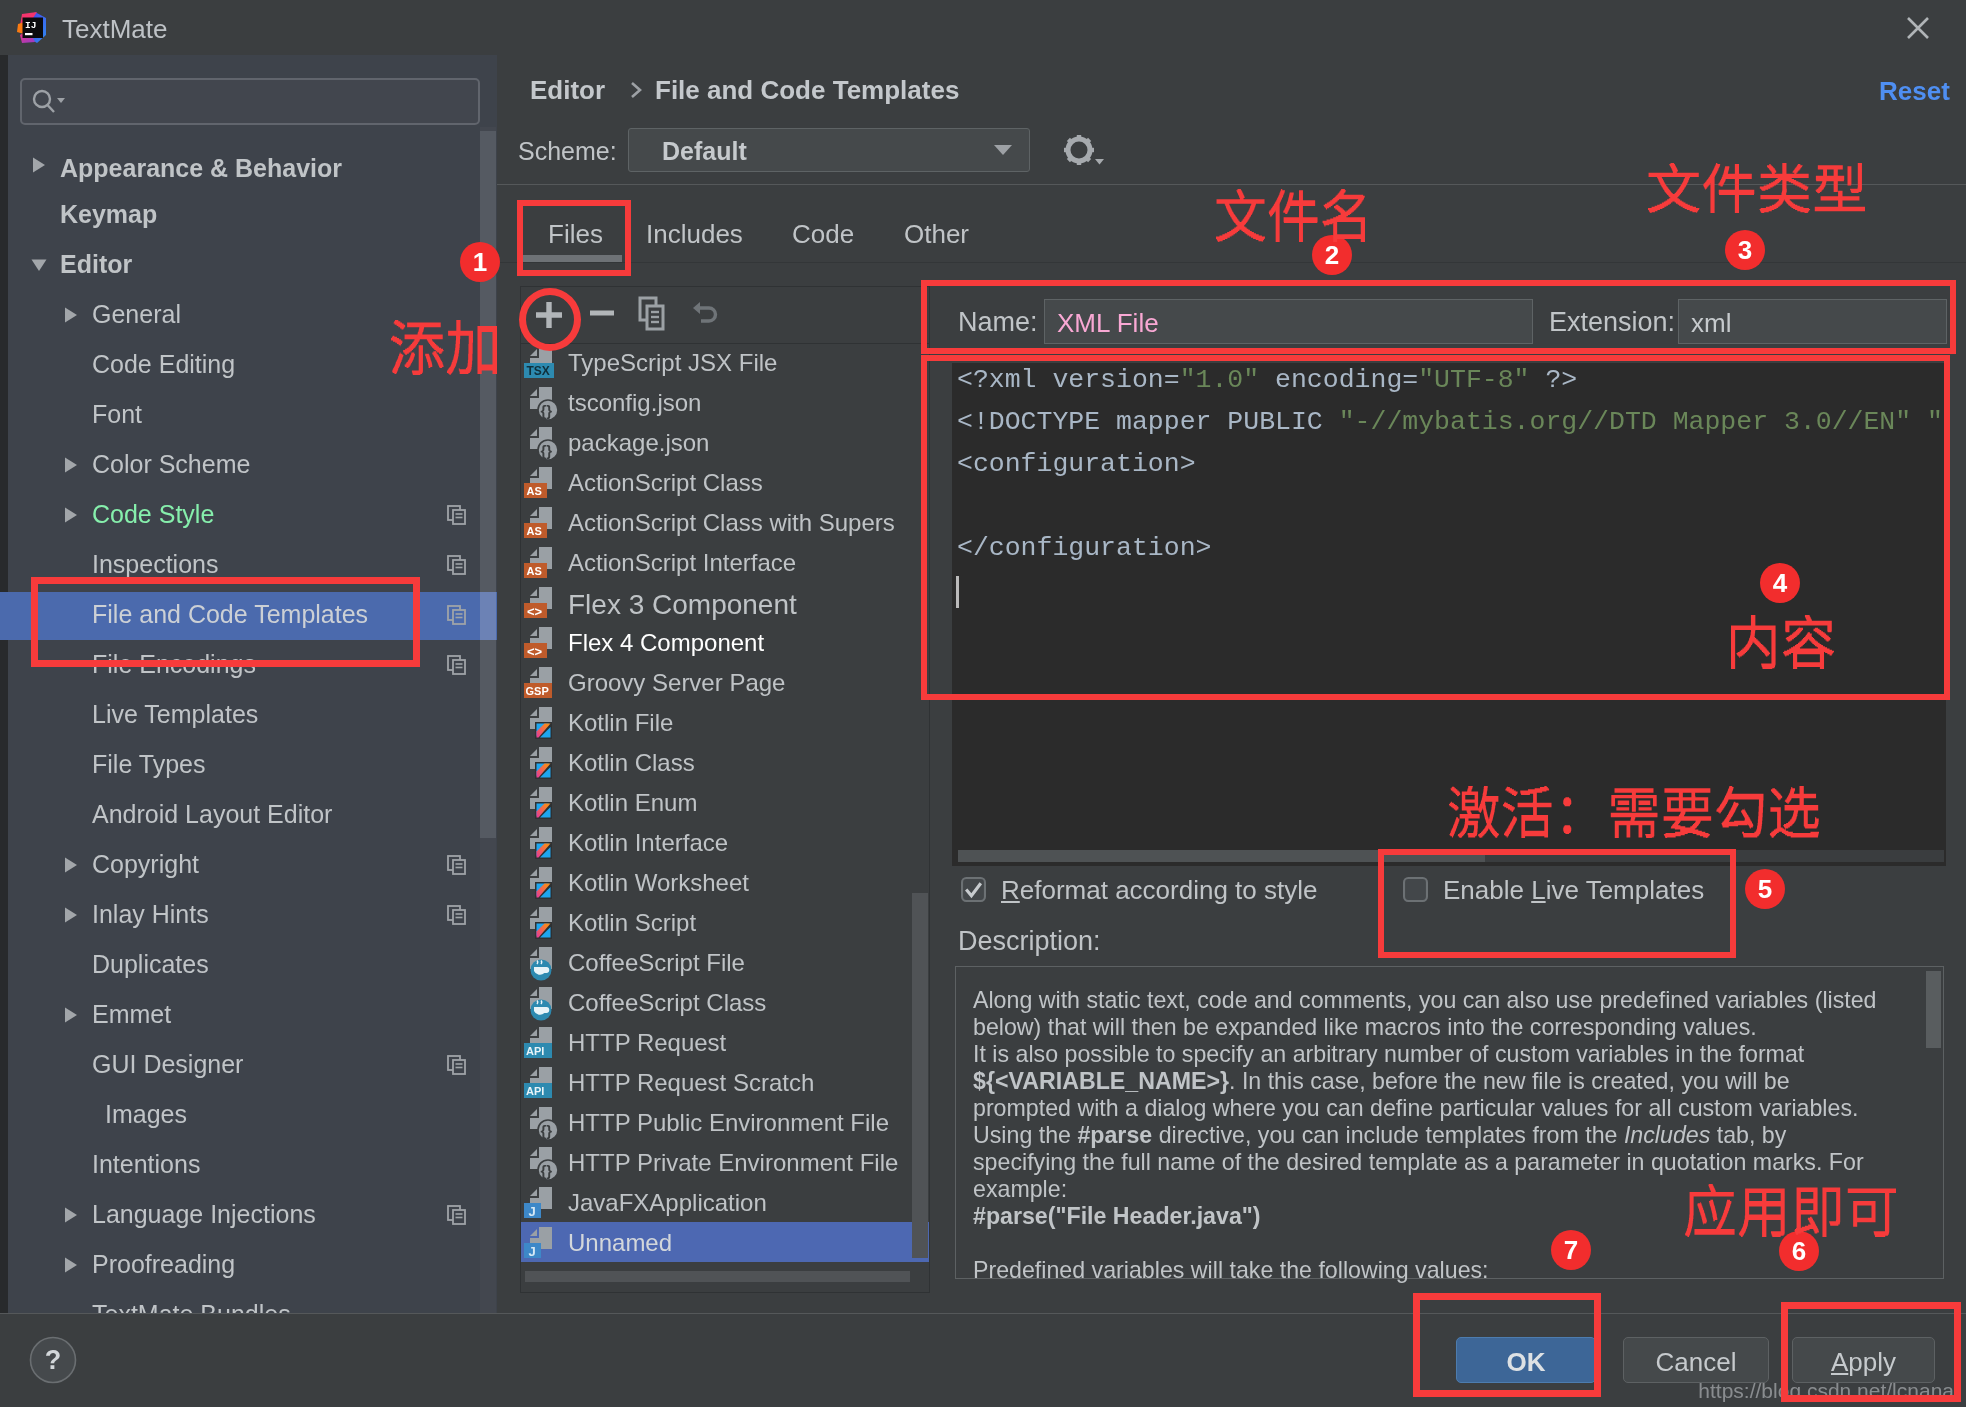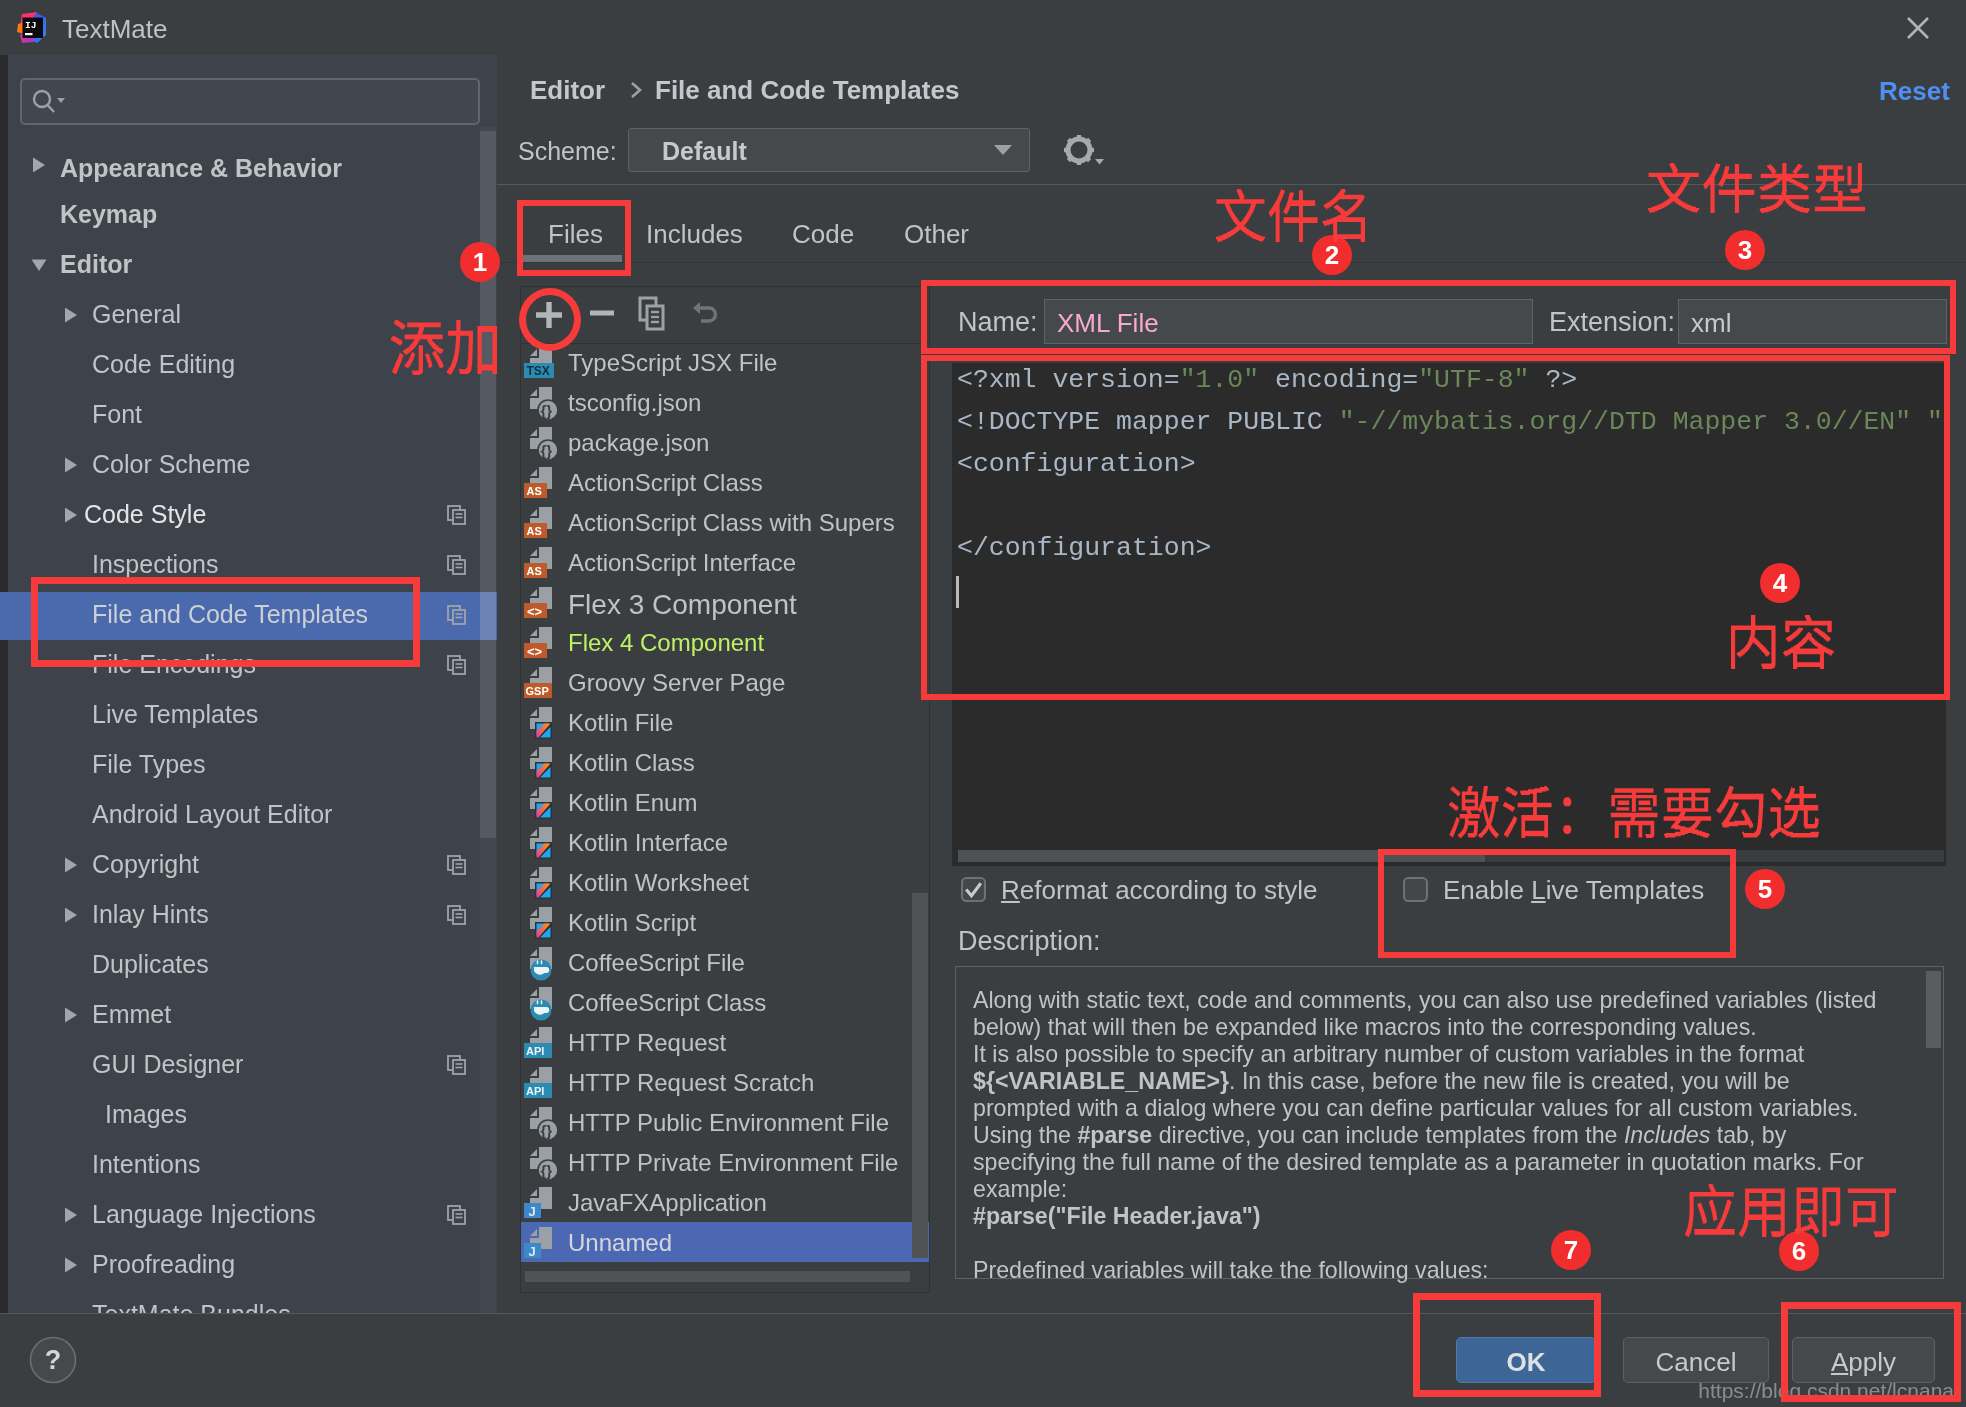--- a/index.html
+++ b/index.html
@@ -56,21 +56,21 @@
 <div class="ab txt" style="left:92px;top:160px;font-size:25px;font-weight:normal;color:#c0c4c7">General</div>
 <div class="ab txt" style="left:92px;top:210px;font-size:25px;font-weight:normal;color:#c0c4c7">Code Editing</div>
 <div class="ab txt" style="left:92px;top:260px;font-size:25px;font-weight:normal;color:#c0c4c7">Font</div>
 <svg class="ab" style="left:62px;top:316px" width="18" height="18" viewBox="0 0 18 18">
       <path d="M3 1.5 L15 9 L3 16.5 z" fill="#a2a6aa"></path>
     </svg>
 <div class="ab txt" style="left:92px;top:310px;font-size:25px;font-weight:normal;color:#c0c4c7">Color Scheme</div>
 <svg class="ab" style="left:62px;top:366px" width="18" height="18" viewBox="0 0 18 18">
       <path d="M3 1.5 L15 9 L3 16.5 z" fill="#a2a6aa"></path>
     </svg>
-<div class="ab txt" style="left:84px;top:360px;font-size:25px;font-weight:normal;color:#e5e5e5">Code Style</div>
+<div class="ab txt" style="left:92px;top:360px;font-size:25px;font-weight:normal;color:#86efac">Code Style</div>
 <svg class="ab" style="left:447px;top:365px" width="20" height="20" viewBox="0 0 20 20">
 <rect x="1" y="1" width="12" height="14" fill="none" stroke="#9fa4a8" stroke-width="1.8"></rect>
 <rect x="6" y="5" width="12" height="14" fill="#3e434b" stroke="#9fa4a8" stroke-width="1.8"></rect>
 <line x1="8.5" y1="9" x2="15.5" y2="9" stroke="#9fa4a8" stroke-width="1.6"></line>
 <line x1="8.5" y1="12.5" x2="15.5" y2="12.5" stroke="#9fa4a8" stroke-width="1.6"></line>
     </svg>
 <div class="ab txt" style="left:92px;top:410px;font-size:25px;font-weight:normal;color:#c0c4c7">Inspections</div>
 <svg class="ab" style="left:447px;top:415px" width="20" height="20" viewBox="0 0 20 20">
 <rect x="1" y="1" width="12" height="14" fill="none" stroke="#9fa4a8" stroke-width="1.8"></rect>
 <rect x="6" y="5" width="12" height="14" fill="#3e434b" stroke="#9fa4a8" stroke-width="1.8"></rect>
@@ -249,21 +249,21 @@
       <rect x="0" y="18" width="23" height="15" fill="#bf5b2b"></rect>
       <text x="3" y="30.5" font-size="13" font-weight="bold" fill="#fff">&lt;&gt;</text>
     </svg>
 <div class="ab txt" style="left:47px;top:244px;font-size:28px;color:#bfc3c6">Flex 3 Component</div>
 <svg class="ab" style="left:3px;top:280px" width="34" height="36" viewBox="0 0 34 36">
       <path d="M15 2 h13 v22 h-22 v-11 h9 z" fill="#9aa0a5"></path>
       <path d="M6 11 L13 4 V11 z" fill="#9aa0a5"></path>
       <rect x="0" y="18" width="23" height="15" fill="#bf5b2b"></rect>
       <text x="3" y="30.5" font-size="13" font-weight="bold" fill="#fff">&lt;&gt;</text>
     </svg>
-<div class="ab txt" style="left:47px;top:284px;font-size:24px;color:#bef264">Flex 4 Component</div>
+<div class="ab txt" style="left:47px;top:284px;font-size:24px;color:#ffffff">Flex 4 Component</div>
 <svg class="ab" style="left:3px;top:320px" width="34" height="36" viewBox="0 0 34 36">
       <path d="M15 2 h13 v22 h-22 v-11 h9 z" fill="#9aa0a5"></path>
       <path d="M6 11 L13 4 V11 z" fill="#9aa0a5"></path>
       <rect x="0" y="18" width="28" height="15" fill="#bf5b2b"></rect>
       <text x="1.5" y="29.5" font-size="11" font-weight="bold" fill="#fff">GSP</text>
     </svg>
 <div class="ab txt" style="left:47px;top:324px;font-size:24px;color:#bfc3c6">Groovy Server Page</div>
 <svg class="ab" style="left:3px;top:360px" width="34" height="36" viewBox="0 0 34 36">
       <path d="M15 2 h13 v22 h-22 v-11 h9 z" fill="#9aa0a5"></path>
       <path d="M6 11 L13 4 V11 z" fill="#9aa0a5"></path>

